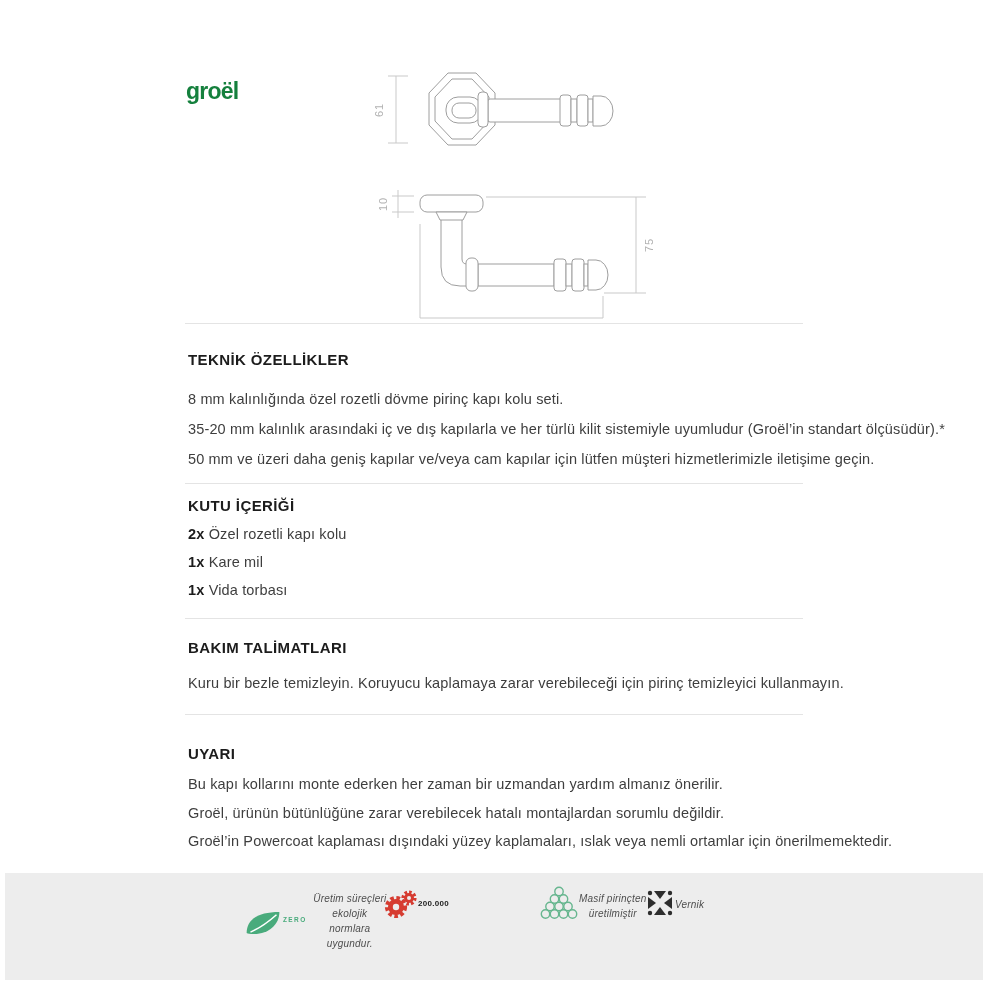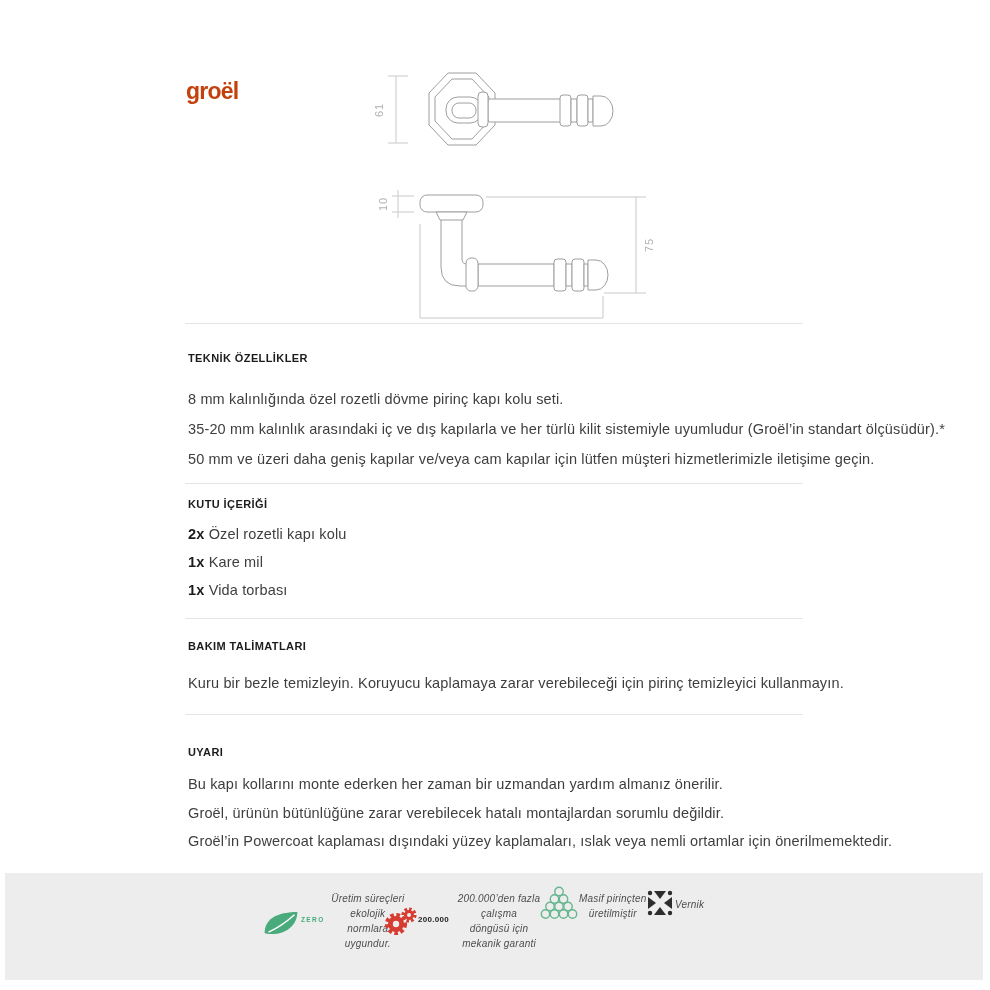--- a/index.html
+++ b/index.html
@@ -2,30 +2,30 @@
 <html><head>
 <meta charset="utf-8">
 <style>
   html,body{margin:0;padding:0;}
   body{
     width:990px;height:990px;position:relative;background:#ffffff;
     font-family:"Liberation Sans", sans-serif;overflow:hidden;
   }
   .logo{
     position:absolute;left:186px;top:80px;font-size:23px;font-weight:700;
-    letter-spacing:-0.8px;color:#c2410c;line-height:1;
+    letter-spacing:-0.8px;color:#15803d;line-height:1;
   }
   svg{position:absolute;overflow:visible;}
   .outline{fill:#ffffff;stroke:#9e9e9e;stroke-width:1;}
   .outline-nf{fill:none;stroke:#9e9e9e;stroke-width:1;}
   .dim{stroke:#c9c9c9;stroke-width:1;fill:none;}
   .dim-label{font-family:"Liberation Sans",sans-serif;font-size:11px;fill:#b2b2b2;letter-spacing:0.8px;}
   .divider{position:absolute;left:185px;width:618px;height:1px;background:#e4e4e4;}
   .h{
-    position:absolute;left:188px;font-size:11px;font-weight:700;color:#1c1c1c;
+    position:absolute;left:188px;font-size:15px;font-weight:700;color:#1c1c1c;
     letter-spacing:0.4px;line-height:1.1;white-space:nowrap;
   }
   .p{
     position:absolute;left:188px;font-size:14.5px;color:#3e3e3e;
     letter-spacing:0.15px;line-height:1.2;white-space:nowrap;
   }
   .qty{font-weight:700;color:#1c1c1c;text-align:center;}
   .footer-band{position:absolute;left:5px;top:873px;width:978px;height:107px;background:#ededed;}
   .badge{position:absolute;top:886px;display:flex;flex-direction:row;align-items:center;text-align:center;}
   .icon-slot{height:32px;display:flex;align-items:flex-end;justify-content:center;}
@@ -120,21 +120,21 @@
   <div class="h" style="top:640px;">BAKIM TALİMATLARI</div>
   <div class="p" style="top:675px;">Kuru bir bezle temizleyin. Koruyucu kaplamaya zarar verebileceği için pirinç temizleyici kullanmayın.</div>
 
   <div class="h" style="top:746px;">UYARI</div>
   <div class="p" style="top:776px;">Bu kapı kollarını monte ederken her zaman bir uzmandan yardım almanız önerilir.</div>
   <div class="p" style="top:805px;">Groël, ürünün bütünlüğüne zarar verebilecek hatalı montajlardan sorumlu değildir.</div>
   <div class="p" style="top:833px;">Groël’in Powercoat kaplaması dışındaki yüzey kaplamaları, ıslak veya nemli ortamlar için önerilmemektedir.</div>
 
   <div class="footer-band"></div>
 
-  <div class="badge" style="left:261px;width:150px;">
+  <div class="badge" style="left:243px;width:150px;">
     <div class="icon-slot">
       <svg width="40" height="26" viewBox="0 0 40 27">
         <path d="M3,25 C3,12 13,3 37,3 C37,16 26,26 10,26 C7,26 4,26 3,25 Z" fill="#49ab7c"></path>
         <path d="M7,24 C14,21 25,14 34,6" stroke="#ffffff" stroke-width="1.6" fill="none"></path>
       </svg>
     </div>
     <div class="icon-sub zero">ZERO</div>
     <div class="caption">Üretim süreçleri ekolojik
 normlara uygundur.</div>
   </div>
@@ -144,22 +144,20 @@
       <svg width="35" height="28" viewBox="0 0 35 28">
         <circle cx="26" cy="8" r="5.6" fill="none" stroke="#d63c31" stroke-width="4" stroke-dasharray="2.4 1.9"></circle>
         <circle cx="26" cy="8" r="5" fill="#d63c31"></circle>
         <circle cx="26" cy="8" r="2" fill="#ededed"></circle>
         <circle cx="13" cy="17" r="8.6" fill="none" stroke="#d63c31" stroke-width="5" stroke-dasharray="3.4 2.4"></circle>
         <circle cx="13" cy="17" r="8" fill="#d63c31"></circle>
         <circle cx="13" cy="17" r="3.2" fill="#ededed"></circle>
       </svg>
     </div>
     <div class="icon-sub cycles">200.000</div>
-    <div class="caption">200.000’den fazla çalışma
-döngüsü için mekanik garanti</div>
   </div>
 
   <div class="badge" style="left:539px;width:130px;">
     <div class="icon-slot">
       <svg width="40" height="34" viewBox="0 0 40 34">
         <g fill="none" stroke="#67b68f" stroke-width="1.4">
           <circle cx="20" cy="5.5" r="4.2"></circle>
           <circle cx="15.5" cy="13" r="4.2"></circle>
             <circle cx="24.5" cy="13" r="4.2"></circle>
           <circle cx="11" cy="20.5" r="4.2"></circle>

